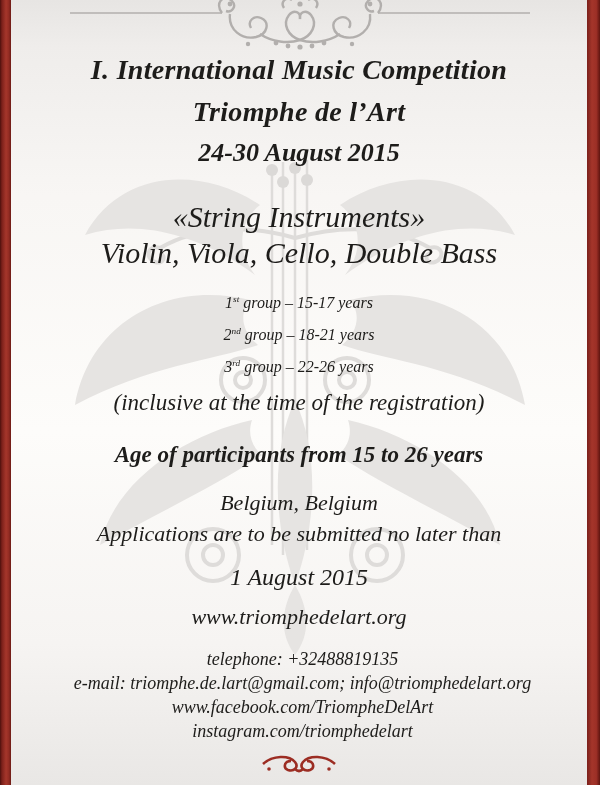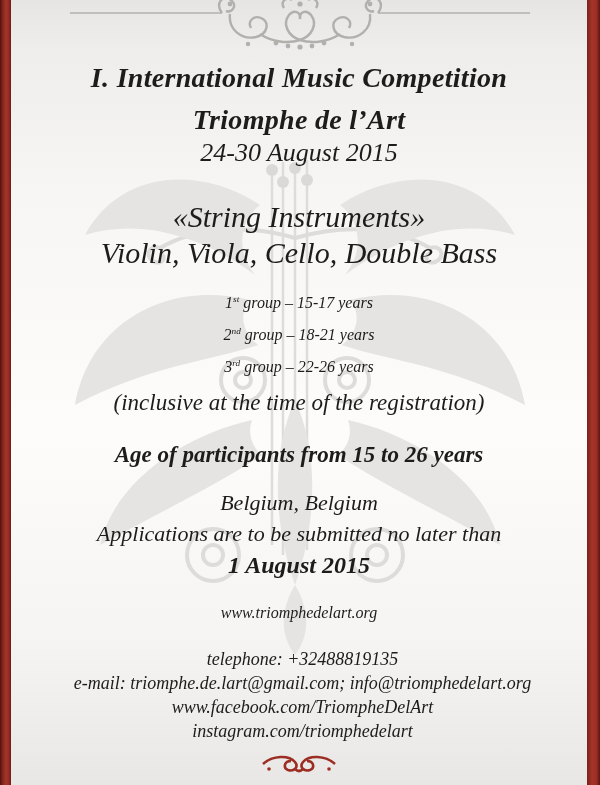--- a/index.html
+++ b/index.html
@@ -17,30 +17,30 @@
   .border-left{left:0;width:11px;
     background:linear-gradient(90deg,#4c100d 0%,#7c201a 18%,#a5362b 55%,#922b22 82%,#6b1a15 100%);}
   .border-right{right:0;width:13px;
     background:linear-gradient(90deg,#7a201b 0%,#a4352a 38%,#9c2f26 72%,#5d140f 100%);}
   .layer{position:absolute;left:0;top:0;width:100%;height:100%;}
   .watermark{z-index:1;}
   .topornament{position:absolute;left:70px;top:0;z-index:2;}
   .bottomdivider{position:absolute;left:11px;bottom:8px;z-index:2;}
   .content{position:absolute;left:11px;right:13px;top:0;bottom:0;z-index:3;}
   .line{position:absolute;left:0;right:0;text-align:center;white-space:nowrap;}
-  .t-title{font-size:28px;font-weight:bold;letter-spacing:.3px;margin-top:8px;}
-  .t-date{font-size:26px;font-weight:normal;}
+  .t-title{font-size:28px;font-weight:bold;letter-spacing:.3px;}
+  .t-date{font-size:26px;font-weight:bold;}
   .t-sub{font-size:30px;}
   .t-group{font-size:16px;}
   .t-note{font-size:23px;}
   .t-age{font-size:23px;font-weight:bold;}
   .t-loc{font-size:22px;}
   .t-app{font-size:22px;}
-  .t-deadline{font-size:24px;font-weight:bold;}
-  .t-www{font-size:16px;}
+  .t-deadline{font-size:24px;font-weight:normal;margin-top:12px;}
+  .t-www{font-size:22px;}
   .t-contact{font-size:18px;padding-left:7px;}
   sup{font-size:.58em;vertical-align:super;line-height:0;}
 </style>
 </head>
 <body>
 
 <div class="poster">
 
   <svg class="layer watermark" viewBox="0 0 600 785" xmlns="http://www.w3.org/2000/svg" aria-hidden="true">
     <g stroke="#dedcda" stroke-width="2.5" fill="none">

